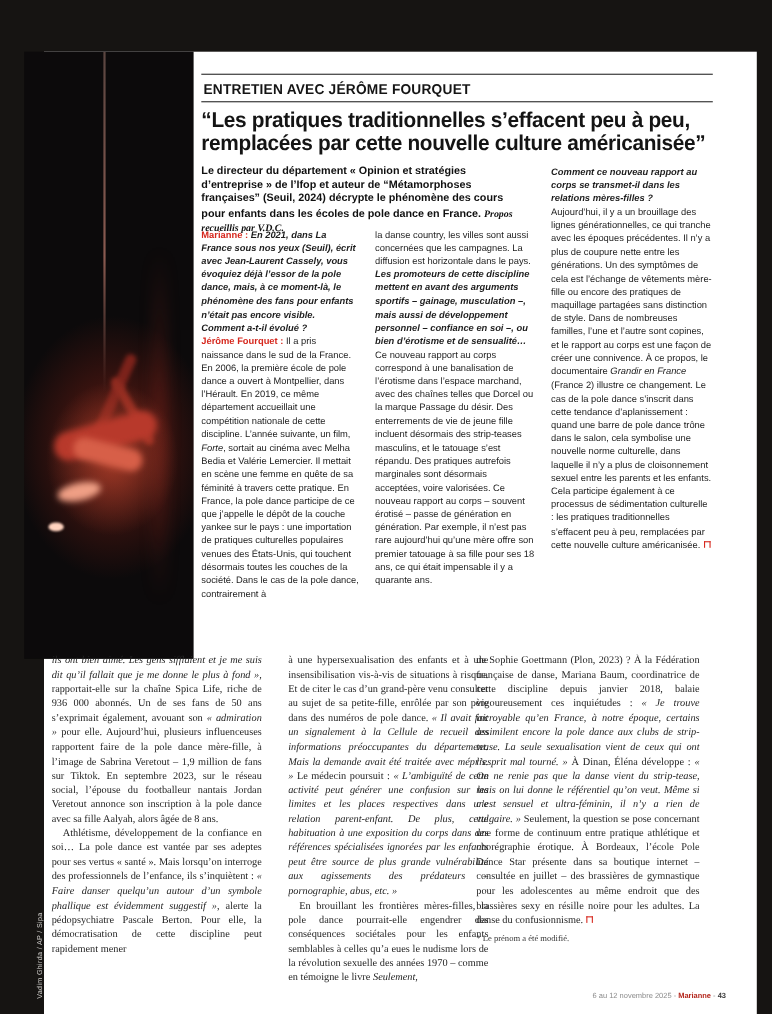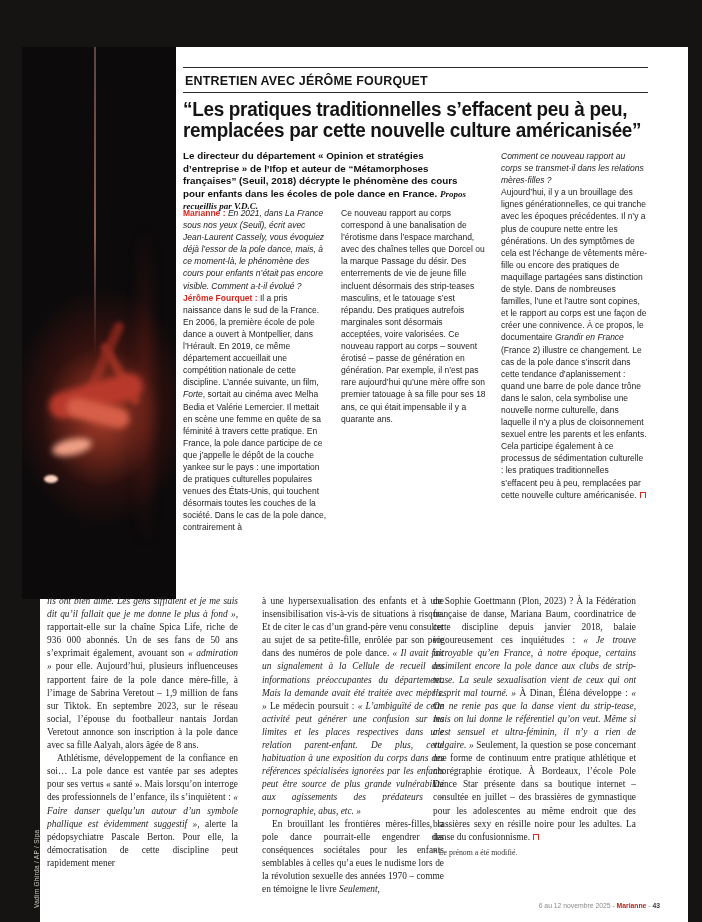--- a/index.html
+++ b/index.html
@@ -43,21 +43,21 @@
     margin-top:6px; transform:scaleX(.97); transform-origin:0 0; white-space:nowrap; }
   .lede { margin-top:9px; width:292px; font-size:9.8px; font-weight:700; line-height:12.6px; color:#101010; }
   .byline { font-family:"Liberation Serif", serif; font-style:italic; font-size:9px; }
 
   
   .tcol { position:absolute; font-size:8.5px; line-height:12.1px; color:#1c1c1c; overflow:hidden; }
   .tcol1 { left:143px; top:160px; width:144px; height:400px; }
   .tcol2 { left:301px; top:160px; width:145px; height:400px; }
   .tcol3 { left:461px; top:103px; width:146px; height:458px; }
   .speaker { color:#d6281e; font-weight:700; }
-  .q { font-weight:400; font-style:italic; }
+  .q { font-weight:700; font-style:italic; }
   .tcol p + p { margin-top:0; }
   .qgap { margin-top:12px; }
   .endmark { display:inline-block; width:6px; height:6px; border:1.6px solid #d6281e; border-bottom:none;
     margin-left:3px; vertical-align:baseline; }
 
   
   .bcol { position:absolute; font-family:"Liberation Serif", serif; font-size:9.4px; line-height:13.1px;
     color:#242424; text-align:justify; overflow:hidden; height:302px; top:548px; }
   .bcol1 { left:7px; width:191px; }
   .bcol2 { left:222px; width:182px; }
@@ -90,29 +90,31 @@
     </div>
 
     <div class="header">
       <div class="rule"></div>
       <div class="kicker">ENTRETIEN AVEC JÉRÔME FOURQUET</div>
       <div class="rule"></div>
       <div class="headline">
         <div>“Les pratiques traditionnelles s’effacent peu à peu,</div>
         <div>remplacées par cette nouvelle culture américanisée”</div>
       </div>
-      <div class="lede"><span>Le directeur du département « Opinion et stratégies d’entreprise » de l’Ifop et auteur de “Métamorphoses françaises” (Seuil, 2018) décrypte le phénomène des cours pour enfants dans les écoles de pole dance en France. </span><span class="byline">Propos recueillis par V.D.C.</span></div>
+      <div class="lede"><span>Le directeur du département « Opinion et stratégies d’entreprise » de l’Ifop et auteur de “Métamorphoses françaises” (Seuil, 2024) décrypte le phénomène des cours pour enfants dans les écoles de pole dance en France. </span><span class="byline">Propos recueillis par V.D.C.</span></div>
     </div>
 
     <div class="tcol tcol1">
-      <p><span class="speaker">Marianne : </span><span class="q">En 2021, dans La France sous nos yeux (Seuil), écrit avec Jean-Laurent Cassely, vous évoquiez déjà l’essor de la pole dance, mais, à ce moment-là, le phénomène des cours pour enfants n’était pas encore visible. Comment a-t-il évolué ?</span></p>
+      <p><span class="speaker">Marianne : </span><span class="q">En 2021, dans La France sous nos yeux (Seuil), écrit avec Jean-Laurent Cassely, vous évoquiez déjà l’essor de la pole dance, mais, à ce moment-là, le phénomène des fans pour enfants n’était pas encore visible. Comment a-t-il évolué ?</span></p>
       <p><span class="speaker">Jérôme Fourquet : </span><span>Il a pris naissance dans le sud de la France. En 2006, la première école de pole dance a ouvert à Montpellier, dans l’Hérault. En 2019, ce même département accueillait une compétition nationale de cette discipline. L’année suivante, un film, </span><span class="it">Forte</span><span>, sortait au cinéma avec Melha Bedia et Valérie Lemercier. Il mettait en scène une femme en quête de sa féminité à travers cette pratique. En France, la pole dance participe de ce que j’appelle le dépôt de la couche yankee sur le pays : une importation de pratiques culturelles populaires venues des États-Unis, qui touchent désormais toutes les couches de la société. Dans le cas de la pole dance, contrairement à</span></p>
     </div>
 
     <div class="tcol tcol2">
+      <p>la danse country, les villes sont aussi concernées que les campagnes. La diffusion est horizontale dans le pays.</p>
+      <p class="q qgap">Les promoteurs de cette discipline mettent en avant des arguments sportifs – gainage, musculation –, mais aussi de développement personnel – confiance en soi –, ou bien d’érotisme et de sensualité…</p>
       <p>Ce nouveau rapport au corps correspond à une banalisation de l’érotisme dans l’espace marchand, avec des chaînes telles que Dorcel ou la marque Passage du désir. Des enterrements de vie de jeune fille incluent désormais des strip-teases masculins, et le tatouage s’est répandu. Des pratiques autrefois marginales sont désormais acceptées, voire valorisées. Ce nouveau rapport au corps – souvent érotisé – passe de génération en génération. Par exemple, il n’est pas rare aujourd’hui qu’une mère offre son premier tatouage à sa fille pour ses 18 ans, ce qui était impensable il y a quarante ans.</p>
     </div>
 
     <div class="tcol tcol3">
       <p class="q">Comment ce nouveau rapport au corps se transmet-il dans les relations mères-filles ?</p>
       <p><span>Aujourd’hui, il y a un brouillage des lignes générationnelles, ce qui tranche avec les époques précédentes. Il n’y a plus de coupure nette entre les générations. Un des symptômes de cela est l’échange de vêtements mère-fille ou encore des pratiques de maquillage partagées sans distinction de style. Dans de nombreuses familles, l’une et l’autre sont copines, et le rapport au corps est une façon de créer une connivence. À ce propos, le documentaire </span><span class="it">Grandir en France</span><span> (France 2) illustre ce changement. Le cas de la pole dance s’inscrit dans cette tendance d’aplanissement : quand une barre de pole dance trône dans le salon, cela symbolise une nouvelle norme culturelle, dans laquelle il n’y a plus de cloisonnement sexuel entre les parents et les enfants. Cela participe également à ce processus de sédimentation culturelle : les pratiques traditionnelles s’effacent peu à peu, remplacées par cette nouvelle culture américanisée.</span><span class="endmark"></span></p>
     </div>
 
     <div class="bcol bcol1">
       <p><span class="it">ils ont bien aimé. Les gens sifflaient et je me suis dit qu’il fallait que je me donne le plus à fond », </span><span>rapportait-elle sur la chaîne Spica Life, riche de 936 000 abonnés. Un de ses fans de 50 ans s’exprimait également, avouant son </span><span class="it">« admiration »</span><span> pour elle. Aujourd’hui, plusieurs influenceuses rapportent faire de la pole dance mère-fille, à l’image de Sabrina Veretout – 1,9 million de fans sur Tiktok. En septembre 2023, sur le réseau social, l’épouse du footballeur nantais Jordan Veretout annonce son inscription à la pole dance avec sa fille Aalyah, alors âgée de 8 ans.</span></p>

